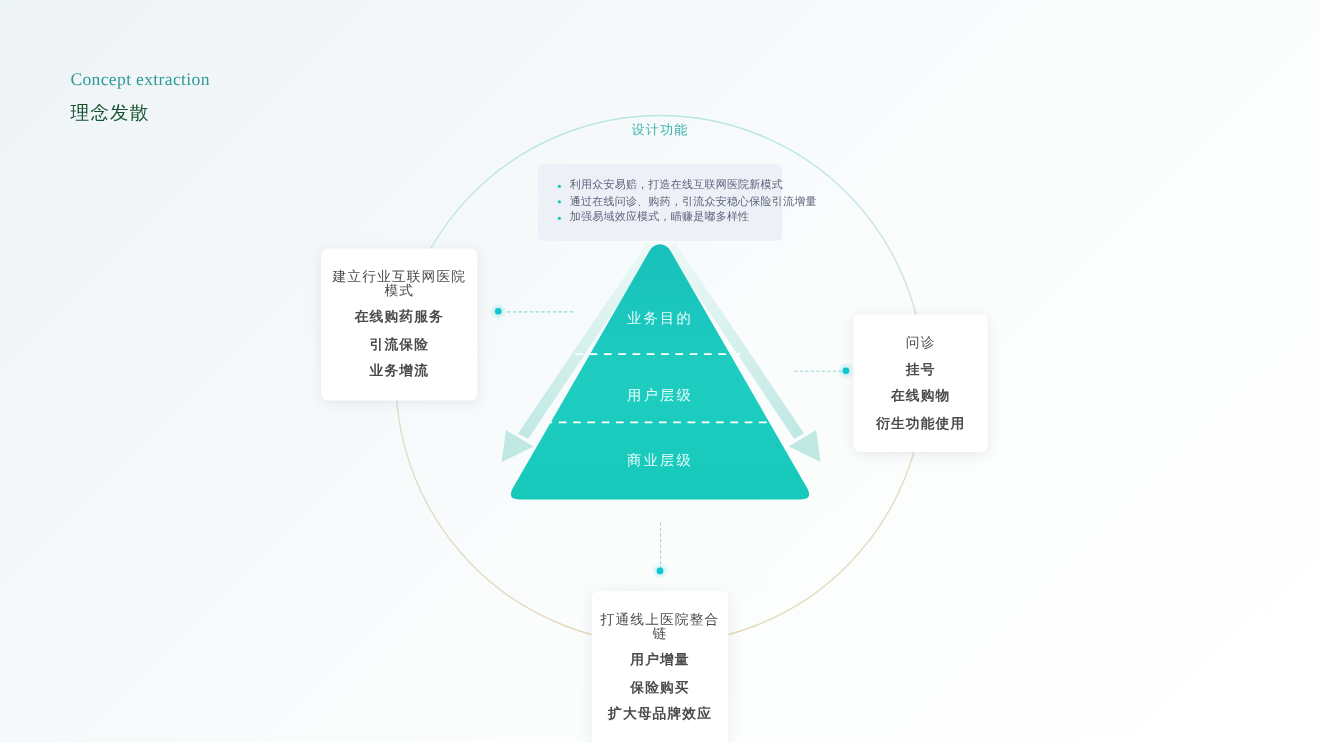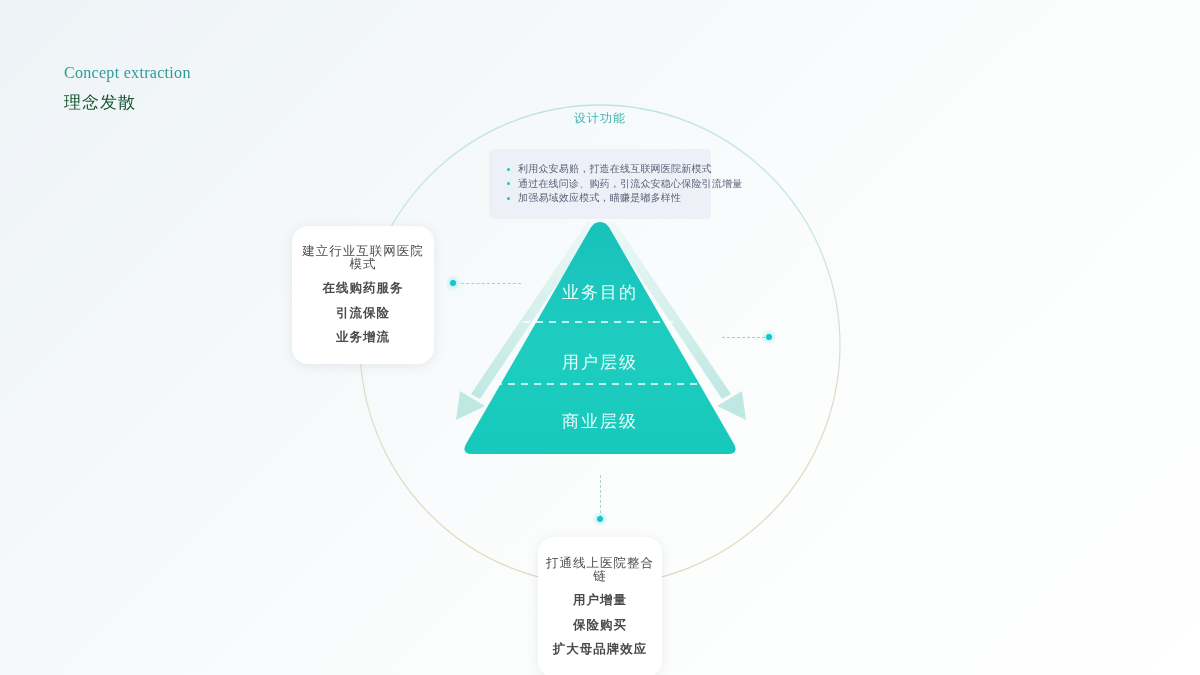--- a/index.html
+++ b/index.html
@@ -64,38 +64,38 @@
   
   #pyramid-wrap {
     position: absolute;
     left: 460px; top: 218px;
     width: 280px; height: 240px;
   }
   #pyramid-svg { position: absolute; left: 0; top: 0; width: 280px; height: 240px; }
   .tier-label {
     position: absolute;
     width: 280px; text-align: center;
-    font-size: 17px; color: #eafdfb;
+    font-size: 13px; color: #eafdfb;
     letter-spacing: 2px;
   }
   #tier-0 { top: 63px; }
   #tier-1 { top: 133px; }
   #tier-2 { top: 192px; }
 
   
   #arrows-svg {
     position: absolute; left: 440px; top: 215px;
     width: 322px; height: 215px;
   }
 
   
   .card {
     position: absolute;
     background: #ffffff;
-    border-radius: 16px;
+    border-radius: 6px;
     box-shadow: 0 2px 12px rgba(80,100,120,.12);
     text-align: center;
   }
   .card .line {
     color: #4b4b4b;
     font-size: 12.5px;
     letter-spacing: 1px;
     line-height: 1;
   }
   .card .line + .line { margin-top: 12px; font-weight: bold; }
@@ -211,20 +211,26 @@
   <div class="conn-line vert" id="conn-bottom-line"></div>
   <div class="conn-dot" id="conn-bottom-dot"></div>
 
   <div class="card" id="card-left">
     <div class="line">建立行业互联网医院模式</div>
     <div class="line">在线购药服务</div>
     <div class="line">引流保险</div>
     <div class="line">业务增流</div>
   </div>
 
+  <div class="card" id="card-right">
+    <div class="line">问诊</div>
+    <div class="line">挂号</div>
+    <div class="line">在线购物</div>
+    <div class="line">衍生功能使用</div>
+  </div>
 
   <div class="card" id="card-bottom">
     <div class="line">打通线上医院整合链</div>
     <div class="line">用户增量</div>
     <div class="line">保险购买</div>
     <div class="line">扩大母品牌效应</div>
   </div>
 
 </div>
 

